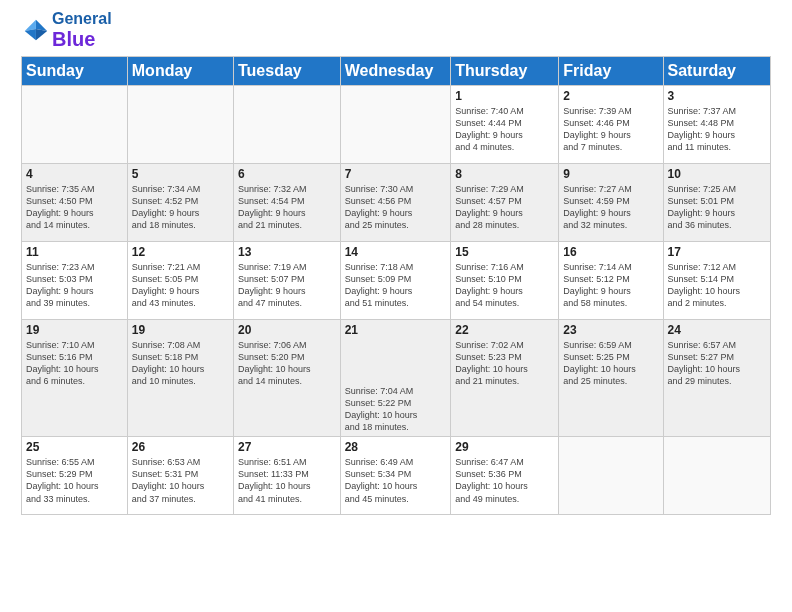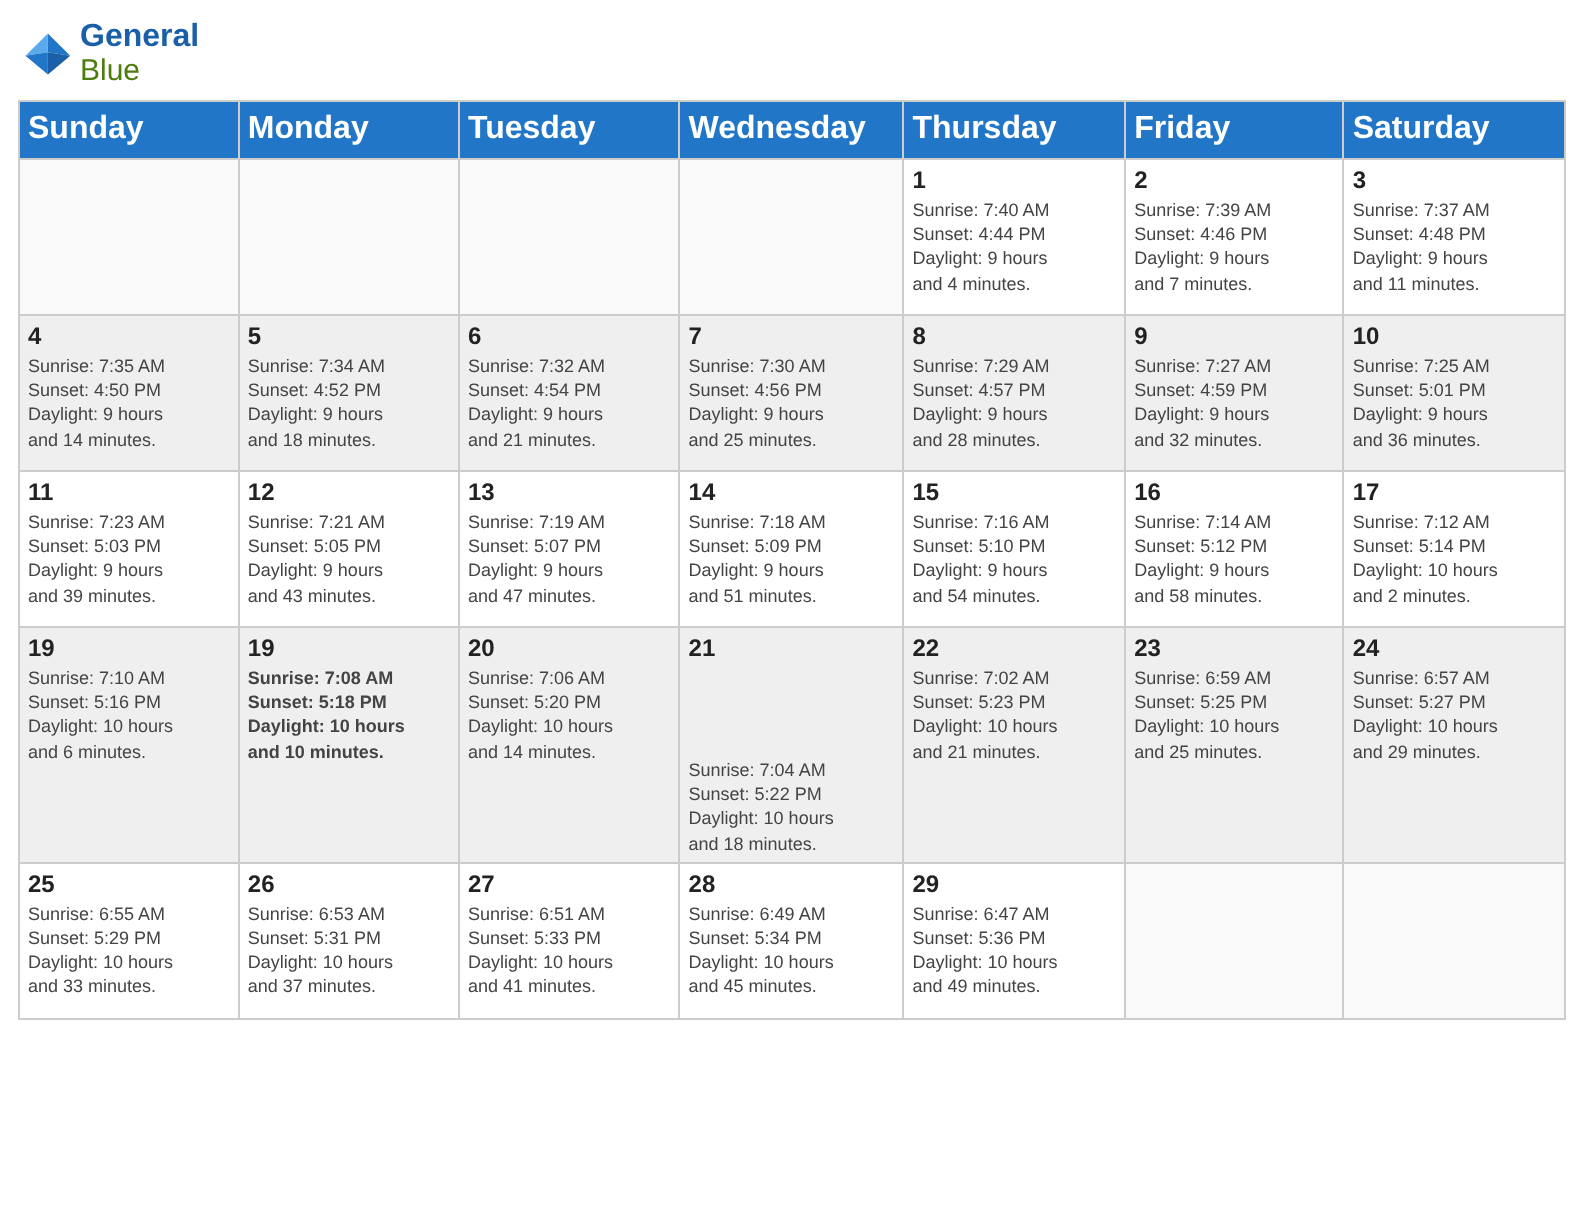--- a/index.html
+++ b/index.html
@@ -6,21 +6,21 @@
     body {
       font-family: Arial, sans-serif;
       background: #fff;
       width: 792px;
       height: 612px;
       overflow: hidden;
     }
     .page {
       width: 792px;
       height: 455px;
-      padding: 10px 9px;
+      padding: 10px 21px;
       display: flex;
       flex-direction: column;
     }
     .header {
       display: flex;
       justify-content: space-between;
       align-items: flex-start;
       margin-bottom: 6px;
     }
     .logo {
@@ -101,21 +101,21 @@
   <div class="header">
     <div class="logo">
       <svg class="logo-icon" viewBox="0 0 30 30">
         <polygon points="16,4 28,16 16,14 16,4" fill="#2176c7"></polygon>
         <polygon points="16,14 28,16 16,26" fill="#1a5fa8"></polygon>
         <polygon points="4,16 16,4 16,14" fill="#5aaaee"></polygon>
         <polygon points="4,16 16,14 16,26" fill="#2176c7"></polygon>
       </svg>
       <div>
         <div style="font-size:16px;font-weight:bold;color:#1a5fa8;line-height:1.1;">General</div>
-        <div style="font-size:15px;font-weight:normal;color:#4d7c0f;line-height:1.1;">Blue</div>
+        <div style="font-size:20px;font-weight:bold;color:#6d28d9;line-height:1.1;">Blue</div>
       </div>
     </div>
   </div>
 
   <table class="calendar">
     <thead>
       <tr>
       <th>Sunday</th>
           <th>Monday</th>
           <th>Tuesday</th>
@@ -258,21 +258,21 @@
         <tr class="row-shaded">
           <td>
             <span class="day-number">19</span>
             <div class="day-info" style="white-space: pre-line;">Sunrise: 7:10 AM
 Sunset: 5:16 PM
 Daylight: 10 hours
 and 6 minutes.</div>
           </td>
           <td>
             <span class="day-number">19</span>
-            <div class="day-info" style="white-space: pre-line; font-weight: bold;">Sunrise: 7:08 AM
+            <div class="day-info" style="white-space: pre-line;">Sunrise: 7:08 AM
 Sunset: 5:18 PM
 Daylight: 10 hours
 and 10 minutes.</div>
           </td>
           <td>
             <span class="day-number">20</span>
             <div class="day-info" style="white-space: pre-line;">Sunrise: 7:06 AM
 Sunset: 5:20 PM
 Daylight: 10 hours
 and 14 minutes.</div>
@@ -317,21 +317,21 @@
           <td>
             <span class="day-number">26</span>
             <div class="day-info" style="white-space: pre-line;">Sunrise: 6:53 AM
 Sunset: 5:31 PM
 Daylight: 10 hours
 and 37 minutes.</div>
           </td>
           <td>
             <span class="day-number">27</span>
             <div class="day-info" style="white-space: pre-line;">Sunrise: 6:51 AM
-Sunset: 5:33 PM
+Sunset: 11:33 PM
 Daylight: 10 hours
 and 41 minutes.</div>
           </td>
           <td>
             <span class="day-number">28</span>
             <div class="day-info" style="white-space: pre-line;">Sunrise: 6:49 AM
 Sunset: 5:34 PM
 Daylight: 10 hours
 and 45 minutes.</div>
           </td>

